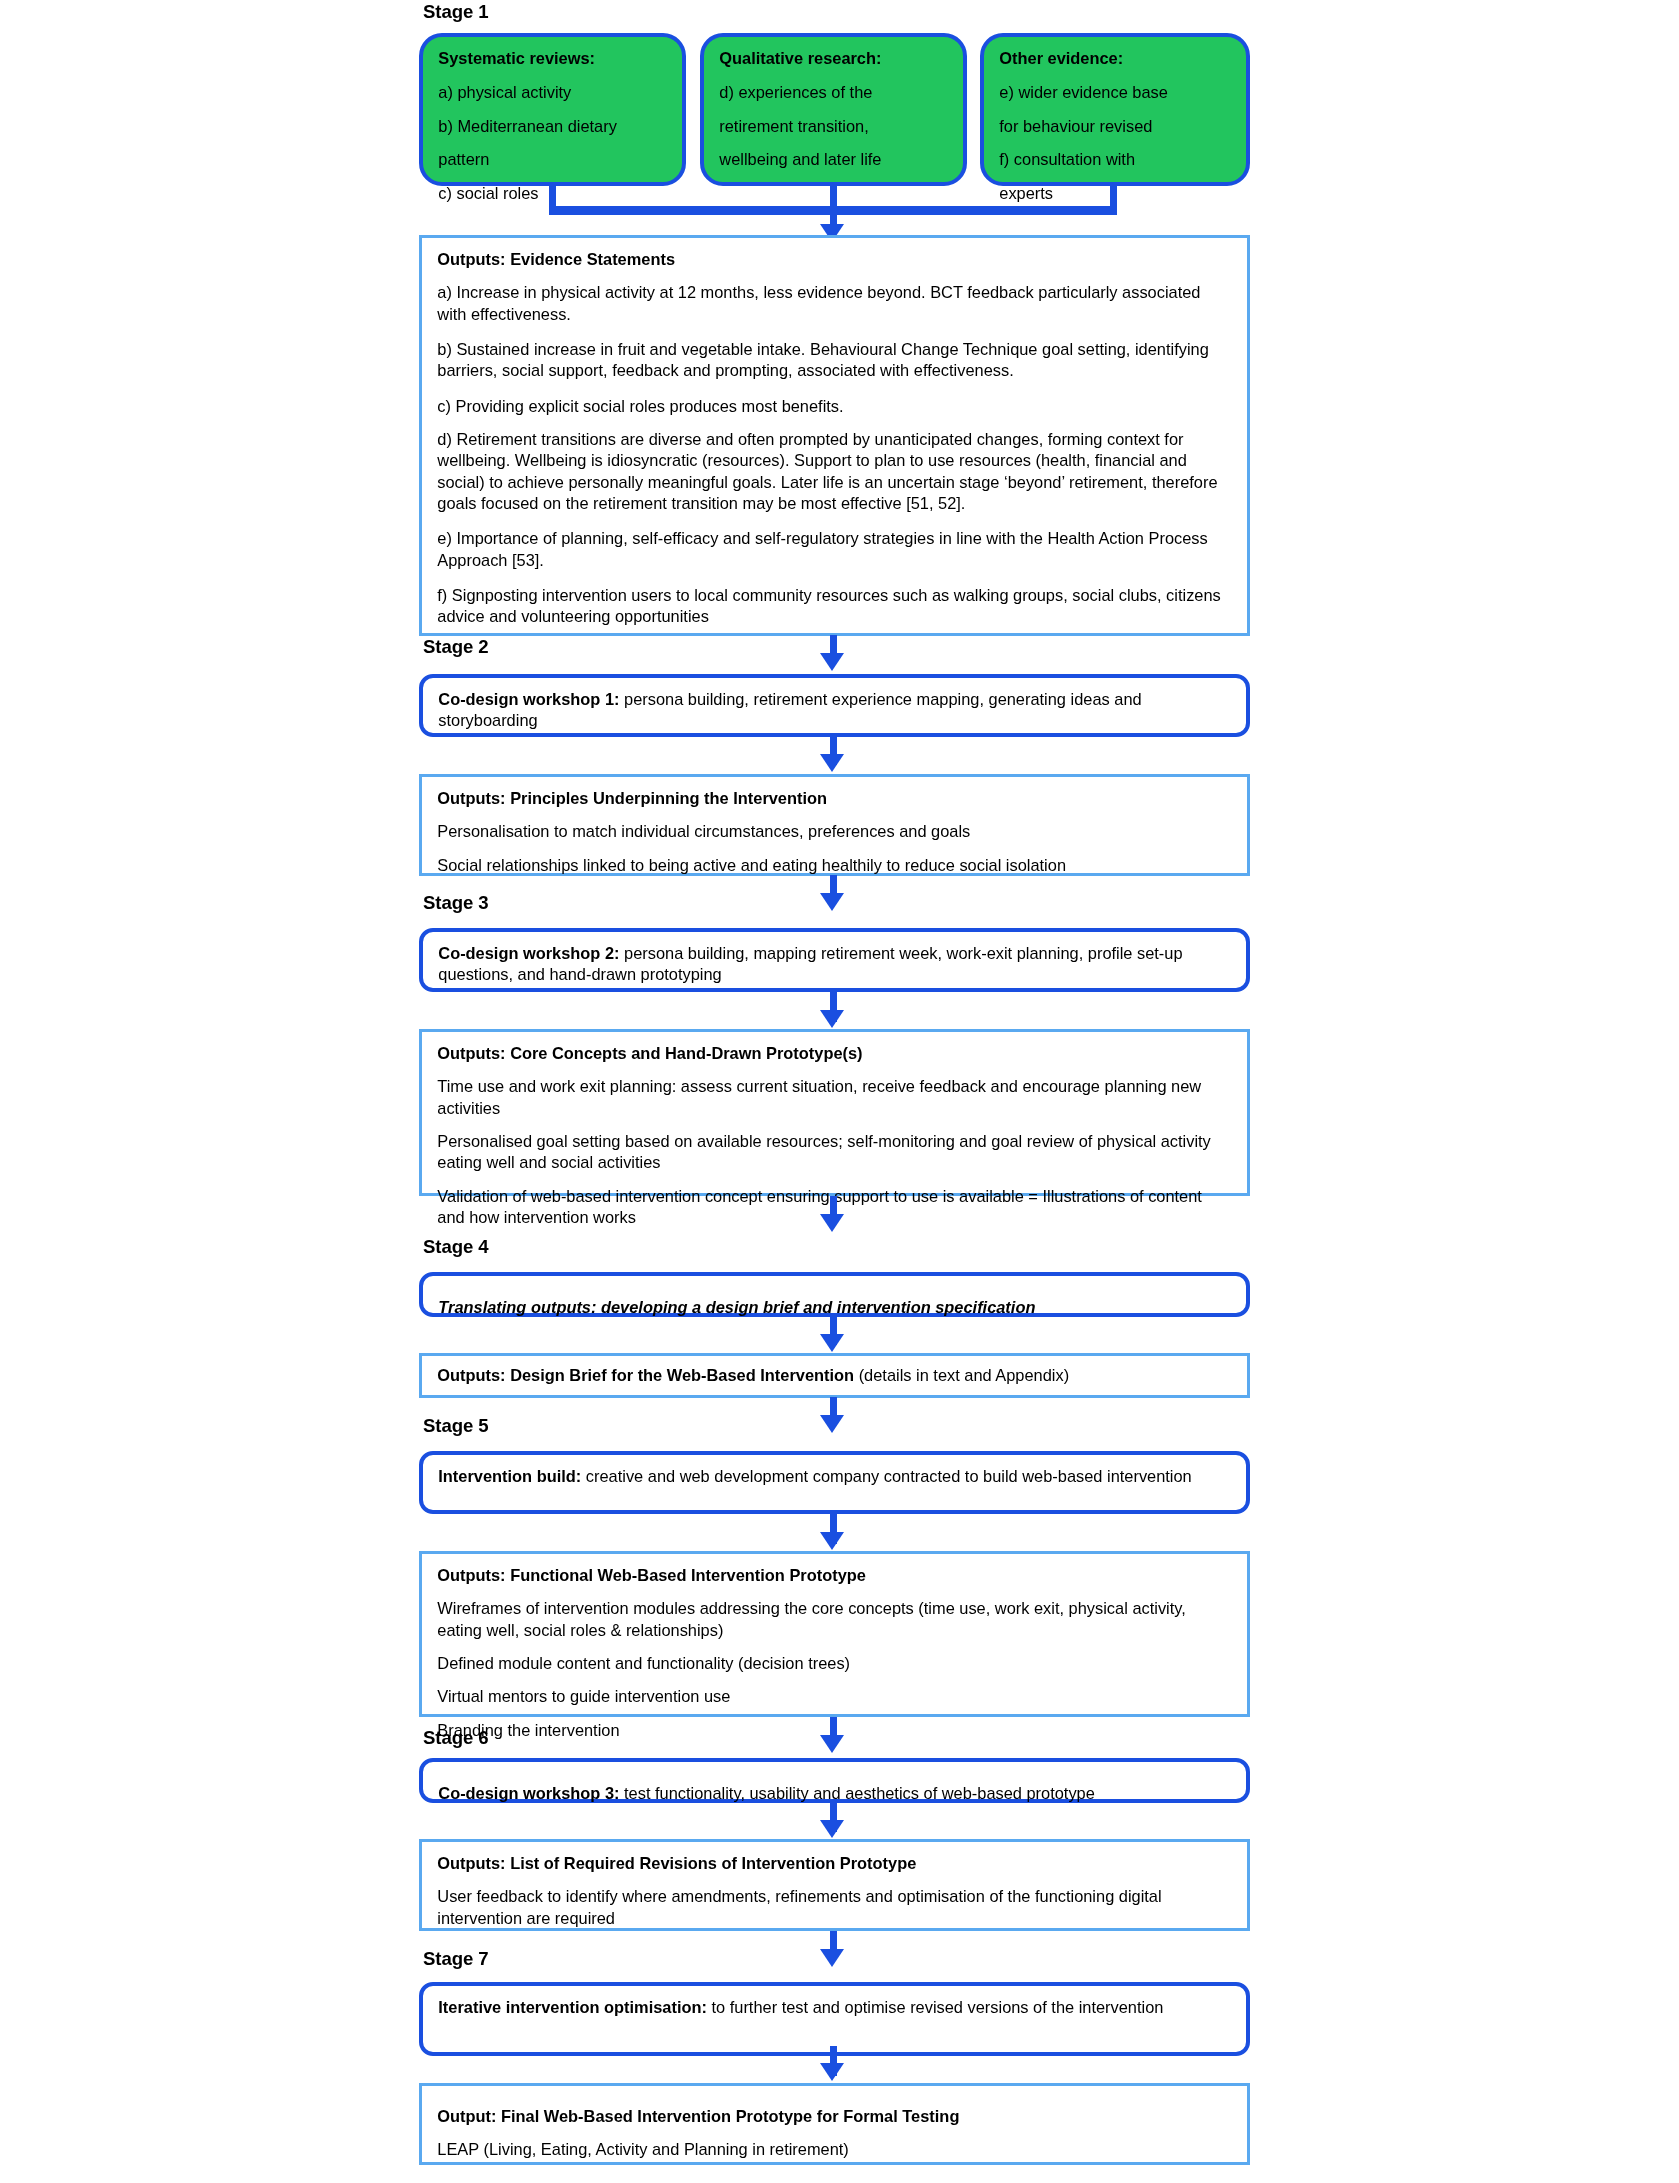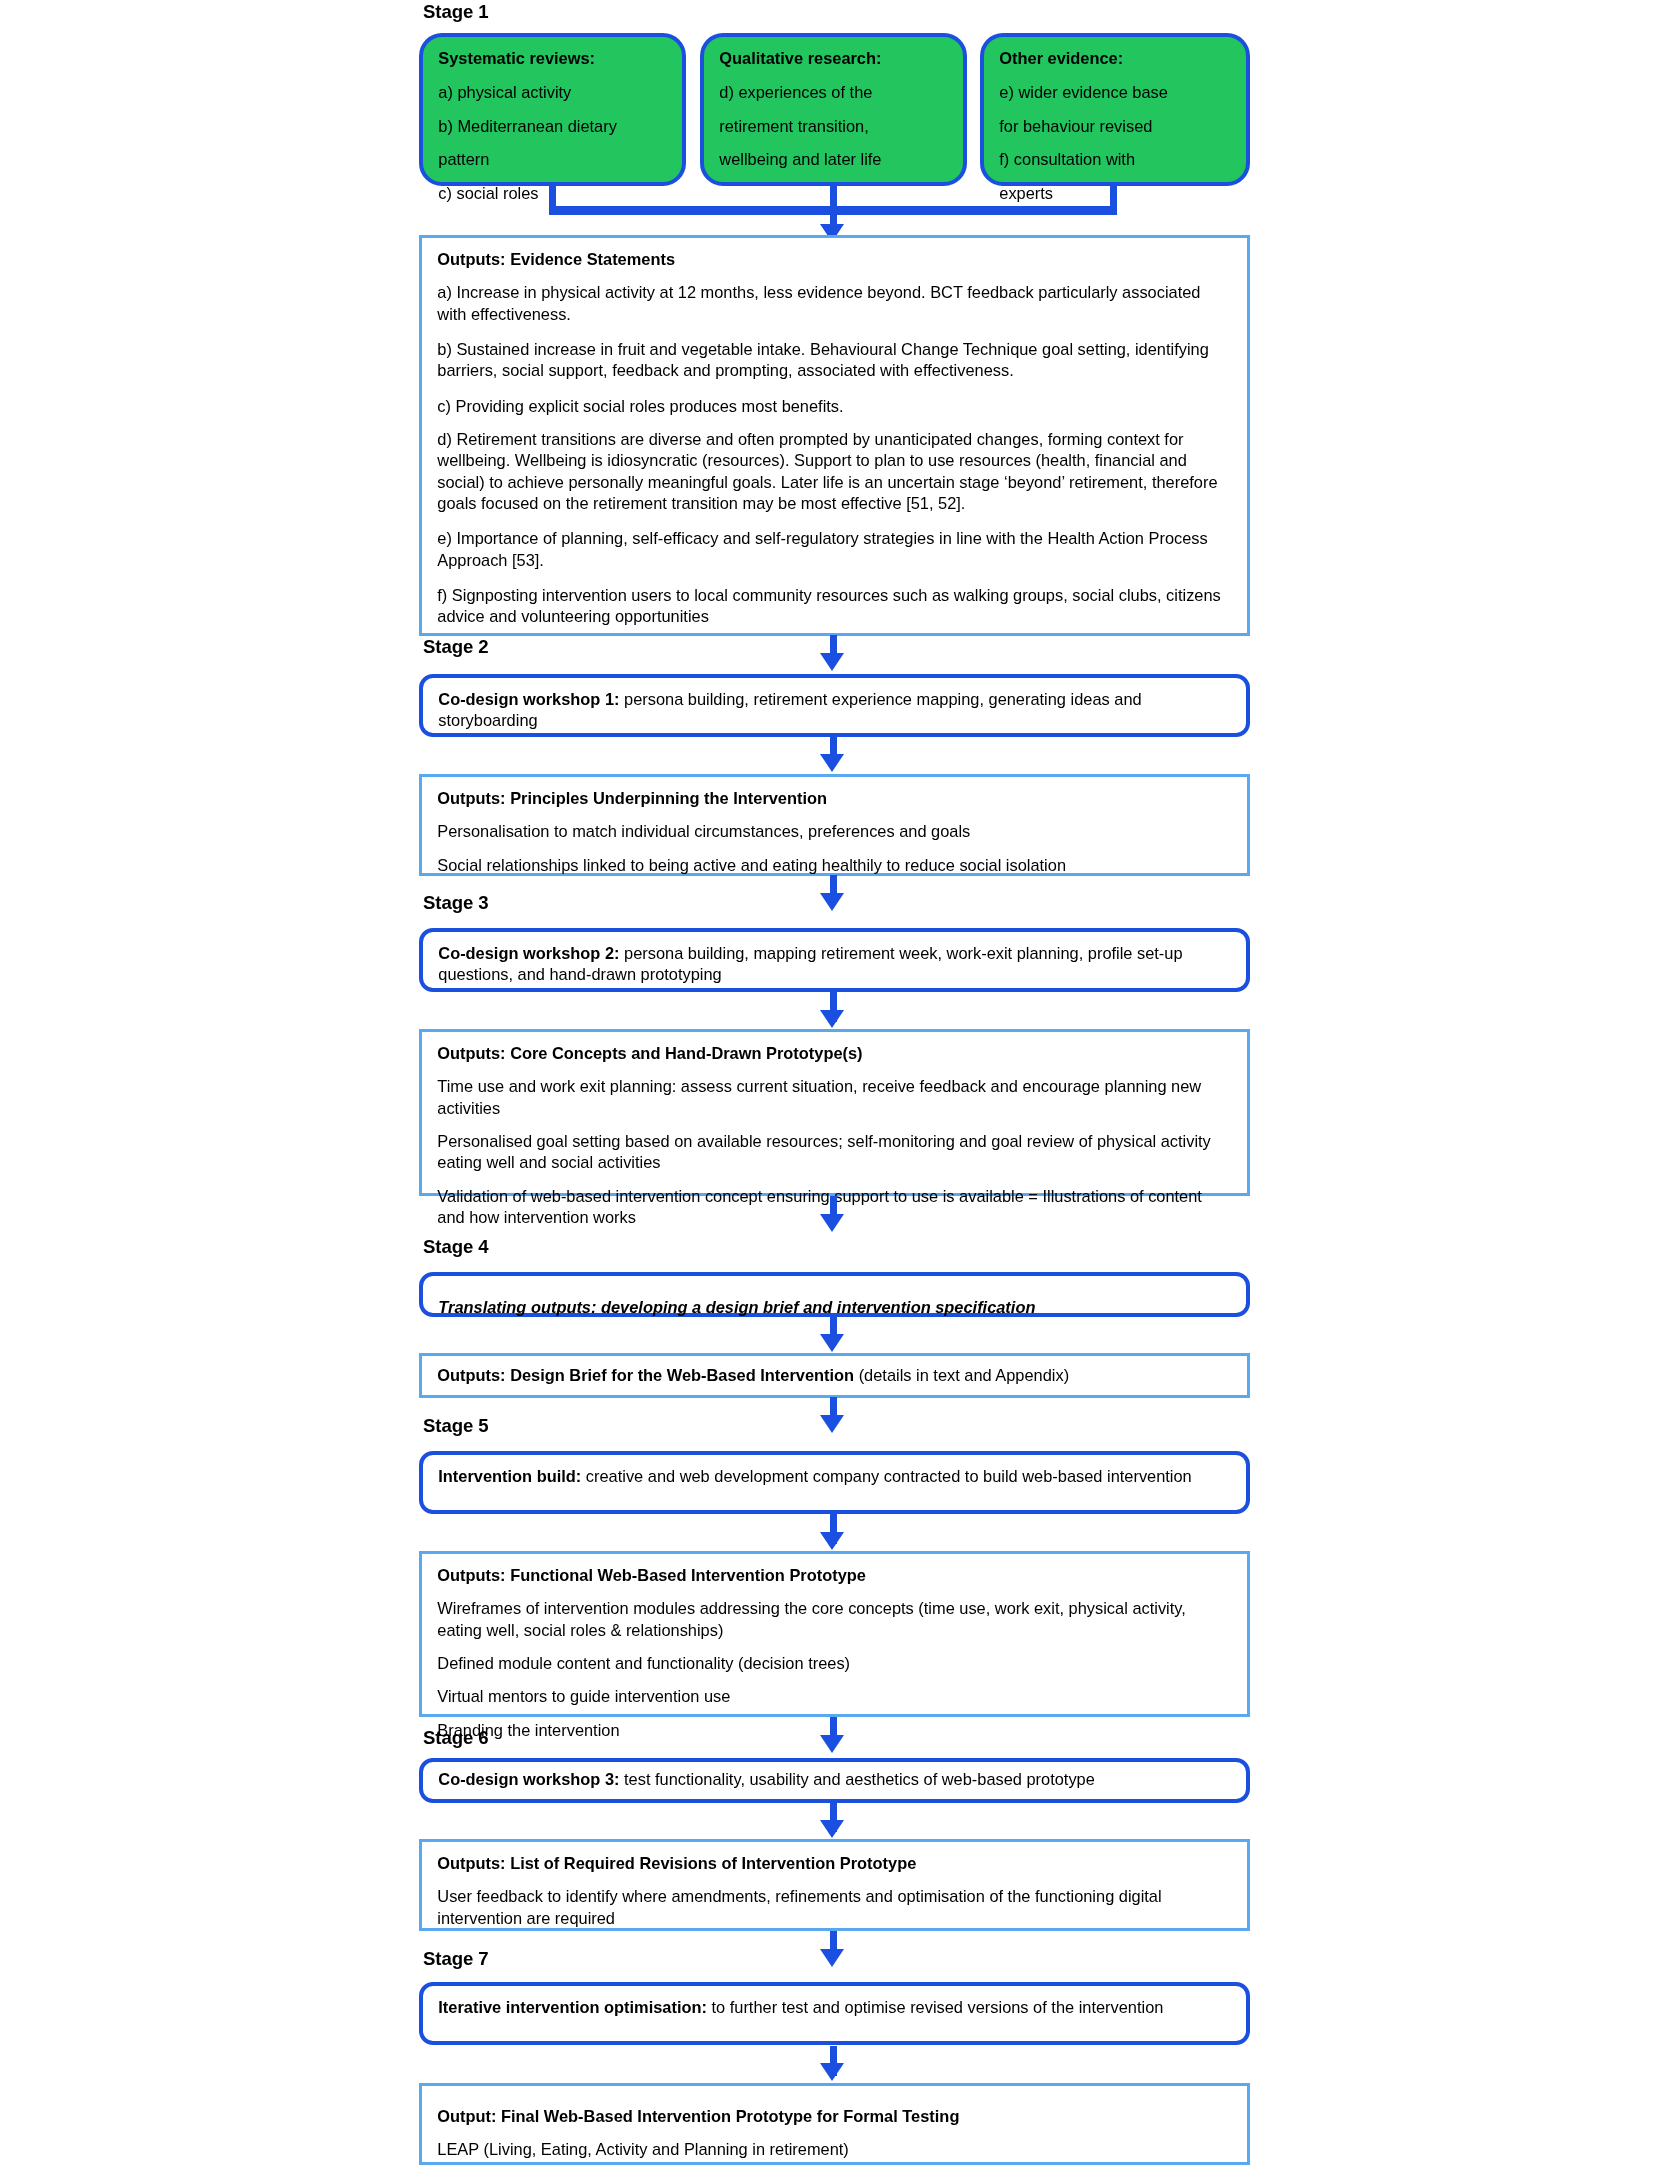--- a/index.html
+++ b/index.html
@@ -244,41 +244,41 @@
       <p class="txt">Branding the intervention</p>
     </div>
   </div>
 
   <div class="conn vline" style="left:830px; top:1717px; height:28px;"></div>
   <div class="arrowhead" style="left:820px; top:1735px;"></div>
 
   <div class="stage-label" style="top:1729px;">Stage 6</div>
 
   <div class="node proc" style="top:1758px; height:45px;">
-    <div class="node-inner" style="padding-top:7px;">
+    <div class="node-inner" style="padding-top:21px;">
       <p class="txt"><span class="ttl">Co-design workshop 3:</span><span> test functionality, usability and aesthetics of web-based prototype</span></p>
     </div>
   </div>
 
   <div class="conn vline" style="left:830px; top:1802px; height:29.5px;"></div>
   <div class="arrowhead" style="left:820px; top:1820px;"></div>
 
   <div class="node outp" style="top:1839px; height:92px;">
     <div class="node-inner">
       <p class="txt ttl">Outputs: List of Required Revisions of Intervention Prototype</p>
       <p class="txt">User feedback to identify where amendments, refinements and optimisation of the functioning digital intervention are required</p>
     </div>
   </div>
 
   <div class="conn vline" style="left:830px; top:1931px; height:28px;"></div>
   <div class="arrowhead" style="left:820px; top:1949px;"></div>
 
   <div class="stage-label" style="top:1950px;">Stage 7</div>
 
-  <div class="node proc" style="top:1982px; height:63px;">
+  <div class="node proc" style="top:1982px; height:74px;">
     <div class="node-inner">
       <p class="txt"><span class="ttl">Iterative intervention optimisation:</span><span> to further test and optimise revised versions of the intervention</span></p>
     </div>
   </div>
 
   <div class="conn vline" style="left:830px; top:2046px; height:29.5px;"></div>
   <div class="arrowhead" style="left:820px; top:2063px;"></div>
 
   <div class="node outp" style="top:2083px; height:82px;">
     <div class="node-inner" style="padding-top:20px;">

